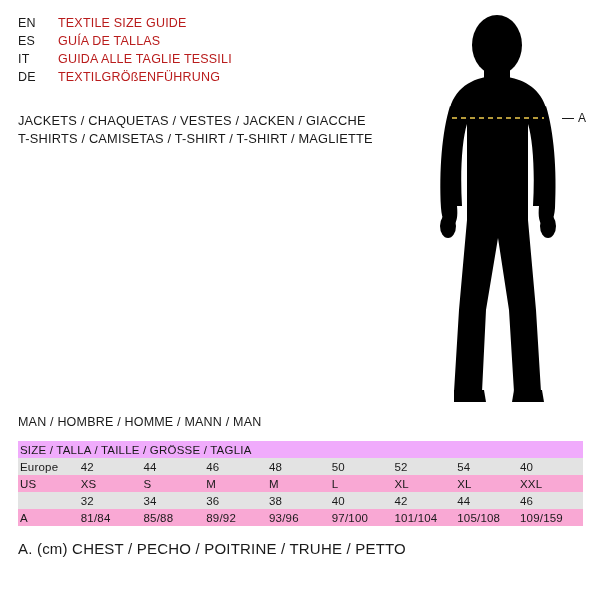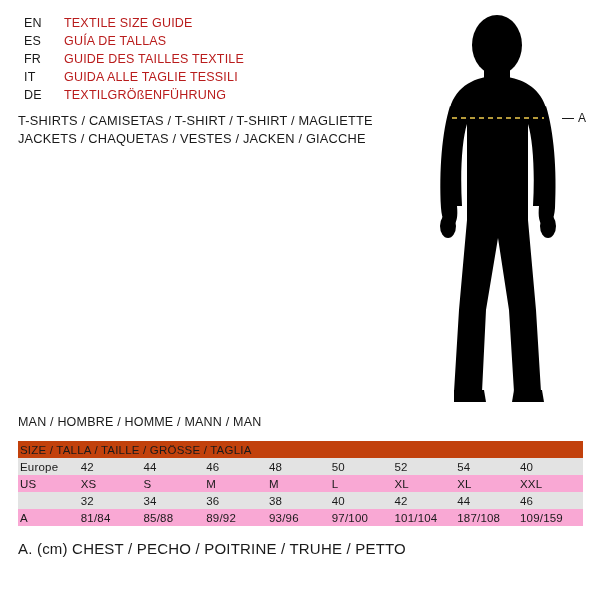--- a/index.html
+++ b/index.html
@@ -26,21 +26,20 @@
     left: 18px;
     top: 16px;
     width: 400px;
   }
   .lang-row {
     display: flex;
     align-items: baseline;
     height: 18px;
     font-size: 12.5px;
     letter-spacing: 0.2px;
-    margin-left: 6px;
   }
   .lang-code {
     width: 40px;
     flex: 0 0 40px;
     color: #1a1a1a;
   }
   .lang-text {
     flex: 1 1 auto;
     color: #b91c1c;
     white-space: nowrap;
@@ -106,21 +105,21 @@
     table-layout: fixed;
     font-size: 11.5px;
   }
   table.size-table td {
     height: 17px;
     padding: 0;
     vertical-align: middle;
     letter-spacing: 0.2px;
   }
   .row-header td {
-    background: #c2410c;
+    background: #f0abfc;
     font-size: 11.5px;
     color: #1a1a1a;
     margin-top: 19px;
   }
   .row-shade td {
     background: #e3e3e3;
   }
   .row-plain td {
     background: #f9a8d4;
   }
@@ -146,36 +145,32 @@
   <div class="lang-block">
     <div class="lang-row">
       <span class="lang-code">EN</span>
       <span class="lang-text">TEXTILE SIZE GUIDE</span>
     </div>
     <div class="lang-row">
       <span class="lang-code">ES</span>
       <span class="lang-text">GUÍA DE TALLAS</span>
     </div>
     <div class="lang-row">
-      <span class="lang-code">FR</span>
-      <span class="lang-text">GUIDE DES TAILLES TEXTILE</span>
-    </div>
-    <div class="lang-row">
       <span class="lang-code">IT</span>
       <span class="lang-text">GUIDA ALLE TAGLIE TESSILI</span>
     </div>
     <div class="lang-row">
       <span class="lang-code">DE</span>
       <span class="lang-text">TEXTILGRÖßENFÜHRUNG</span>
     </div>
   </div>
 
   <div class="cat-block">
+    <div class="cat-line">JACKETS / CHAQUETAS / VESTES / JACKEN / GIACCHE</div>
     <div class="cat-line">T-SHIRTS / CAMISETAS / T-SHIRT / T-SHIRT / MAGLIETTE</div>
-    <div class="cat-line">JACKETS / CHAQUETAS / VESTES / JACKEN / GIACCHE</div>
   </div>
 
   <div class="figure-wrap">
     <svg width="190" height="400" viewBox="0 0 190 400">
 
       <ellipse cx="87" cy="35" rx="25" ry="30" fill="#000000"></ellipse>
 
       <rect x="74" y="58" width="26" height="14" fill="#000000"></rect>
 
       <path d="M87 66
@@ -257,21 +252,21 @@
         <td class="cell-val">46</td>
       </tr>
       <tr class="row-plain">
         <td class="col-label">A</td>
         <td class="cell-val">81/84</td>
         <td class="cell-val">85/88</td>
         <td class="cell-val">89/92</td>
         <td class="cell-val">93/96</td>
         <td class="cell-val">97/100</td>
         <td class="cell-val">101/104</td>
-        <td class="cell-val">187/108</td>
+        <td class="cell-val">105/108</td>
         <td class="cell-val">109/159</td>
       </tr>
     </tbody>
       </table>
     <div class="footnote">A. (cm) CHEST / PECHO / POITRINE / TRUHE / PETTO</div>
   </div>
 
 </div>
 
 </body></html>

